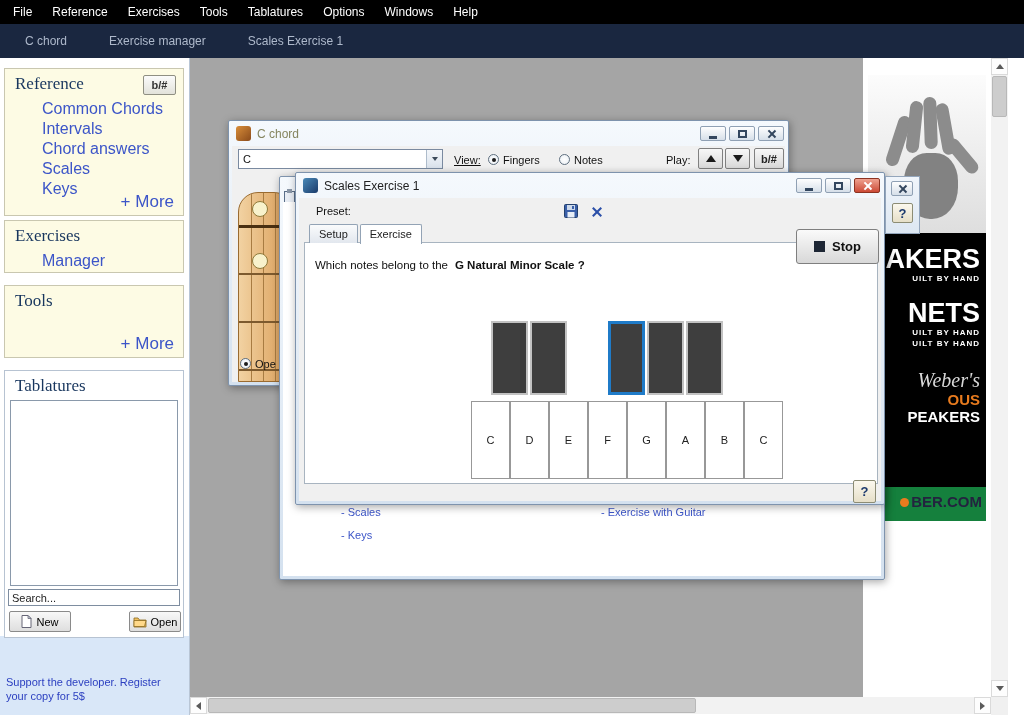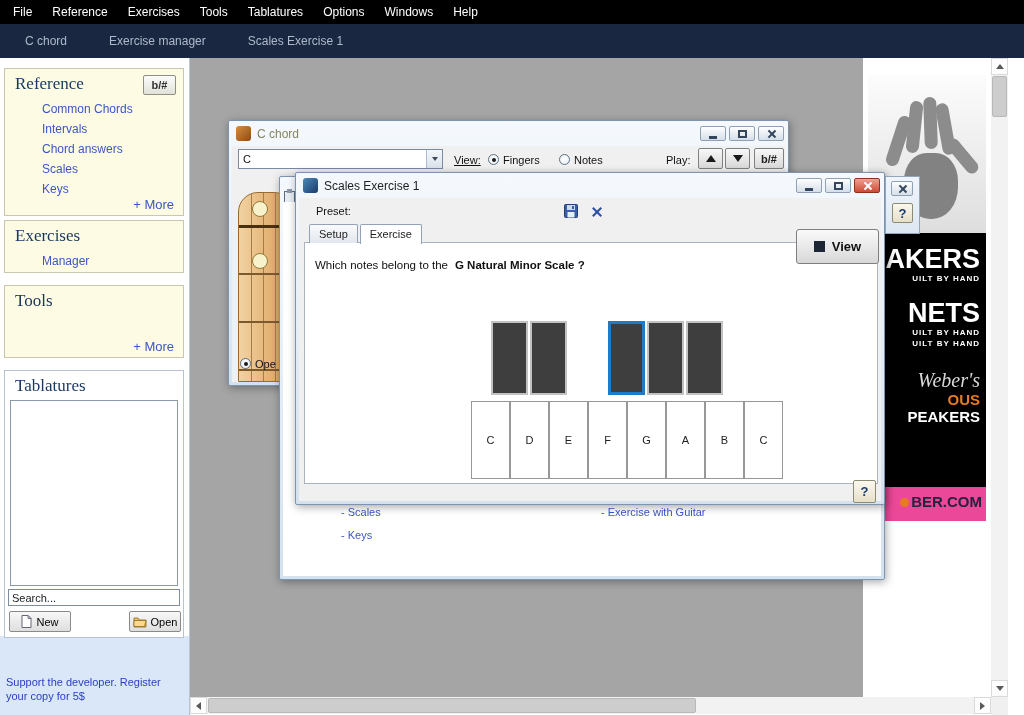--- a/index.html
+++ b/index.html
@@ -15,22 +15,22 @@
 .tabbar{position:absolute;left:0;top:24px;width:1024px;height:34px;background:#1a2740;display:flex;align-items:center;padding-left:12px}
 .doc-tab{color:#aeb9cb;font-size:12px;padding:0 13px;margin-right:16px}
 
 
 .sidebar{position:absolute;left:0;top:58px;width:190px;height:657px;background:#fff;border-right:1px solid #b9c6d6}
 .side-bottom{position:absolute;left:0;top:578px;width:189px;height:79px;background:#d9e7f8}
 .panel{position:absolute;left:4px;width:180px;background:#fdfbe4;border:1px solid #c9c7b0}
 .panel.white{background:#fff;border-color:#b7c3d2}
 .panel-title{font-family:"Liberation Serif",serif;font-size:17px;color:#18365e;padding:5px 0 0 10px}
 .panel-links{margin-top:5px}
-.panel-links a{display:block;color:#3c55c8;font-size:12px;margin-left:37px;line-height:20px;text-decoration:none}
-.more-link{position:absolute;right:9px;bottom:3px;color:#3c55c8;font-size:13px;text-decoration:none}
+.panel-links a{display:block;color:#3c55c8;font-size:16px;margin-left:37px;line-height:20px;text-decoration:none}
+.more-link{position:absolute;right:9px;bottom:3px;color:#3c55c8;font-size:17px;text-decoration:none}
 .accbtn{position:absolute;right:7px;top:6px;width:33px;height:20px;background:linear-gradient(#fbfbfb,#e2e2da);border:1px solid #8f8f82;border-radius:2px;font-size:11px;font-weight:bold;color:#333;text-align:center;line-height:18px}
 .listbox{position:absolute;left:5px;top:29px;width:168px;height:186px;background:#fff;border:1px solid #8a99ab}
 .searchbox{position:absolute;left:3px;top:218px;width:172px;height:17px;border:1px solid #7e8da0;font-size:11px;padding-left:3px;font-family:inherit}
 .searchbox::placeholder{color:#222;opacity:1}
 .side-btn{position:absolute;top:240px;height:21px;background:linear-gradient(#f8f8f8,#dedede);border:1px solid #8a8a8a;border-radius:2px;font-size:11px;display:flex;align-items:center;justify-content:center;gap:4px;font-family:inherit}
 .support{position:absolute;left:6px;top:39px;font-size:11px;color:#2b3fc0;line-height:14px}
 
 
 .main-bg{position:absolute;left:190px;top:58px;width:801px;height:639px;background:#a5a5a5}
 
@@ -107,21 +107,21 @@
 .ad-banner{position:absolute;left:5px;top:17px;width:118px;height:446px}
 .ad-photo{position:relative;width:100%;height:158px;background:linear-gradient(180deg,#fcfcfc,#dedede);overflow:hidden}
 .palm{position:absolute;left:36px;top:78px;width:54px;height:66px;background:#828282;border-radius:42% 42% 48% 48%}
 .finger{position:absolute;width:13px;height:52px;background:#8c8c8c;border-radius:7px}
 .ad-black{width:100%;height:254px;background:#000;text-align:right;padding:12px 6px 0 0;overflow:hidden}
 .ad-big{color:#fff;font-weight:bold;font-size:27px;line-height:28px}
 .ad-small{color:#fff;font-weight:bold;font-size:8px;letter-spacing:1px;line-height:11px}
 .ad-script{font-family:"Liberation Serif",serif;font-style:italic;font-size:20px;color:#d8d8d8;line-height:22px}
 .ad-orange{color:#e87b1e;font-weight:bold;font-size:15px;line-height:17px}
 .ad-white{color:#fff;font-weight:bold;font-size:15px;line-height:17px}
-.ad-web{width:100%;height:34px;background:#ec4899;text-align:right;padding-right:4px;font-size:15px;font-weight:bold;color:#23233f;line-height:30px}
+.ad-web{width:100%;height:34px;background:#15803d;text-align:right;padding-right:4px;font-size:15px;font-weight:bold;color:#23233f;line-height:30px}
 .ad-dot{display:inline-block;width:9px;height:9px;border-radius:50%;background:#e87b1e;margin-right:2px}
 
 
 .vscroll{position:absolute;left:991px;top:58px;width:17px;height:639px;background:#f2f2f2;z-index:7}
 .hscroll{position:absolute;left:190px;top:697px;width:801px;height:17px;background:#f2f2f2;z-index:7}
 .sbtn{position:absolute;background:#fdfdfd;border:1px solid #dadada;display:flex;align-items:center;justify-content:center}
 .tri-u{width:0;height:0;border-left:4px solid transparent;border-right:4px solid transparent;border-bottom:5px solid #5a5a5a}
 .tri-d{width:0;height:0;border-left:4px solid transparent;border-right:4px solid transparent;border-top:5px solid #5a5a5a}
 .tri-l{width:0;height:0;border-top:4px solid transparent;border-bottom:4px solid transparent;border-right:5px solid #5a5a5a}
 .tri-r{width:0;height:0;border-top:4px solid transparent;border-bottom:4px solid transparent;border-left:5px solid #5a5a5a}
@@ -323,21 +323,21 @@
           <span class="xi blue"></span>
         </button>
 
       <div class="tabs-row">
         <span class="tab">Setup</span>
         <span class="tab active">Exercise</span>
       </div>
 
       <button class="stopbtn">
         <span class="sq"></span>
-        <span class="st">View</span>
+        <span class="st">Stop</span>
       </button>
 
       <div class="tab-page">
         <div class="question">
           <span>Which notes belong to the</span><b>G Natural Minor Scale ?</b>
         </div>
 
         <div class="bkey" style="left:186px"></div>
         <div class="bkey" style="left:225px"></div>
         <div class="bkey selected" style="left:303px"></div>

